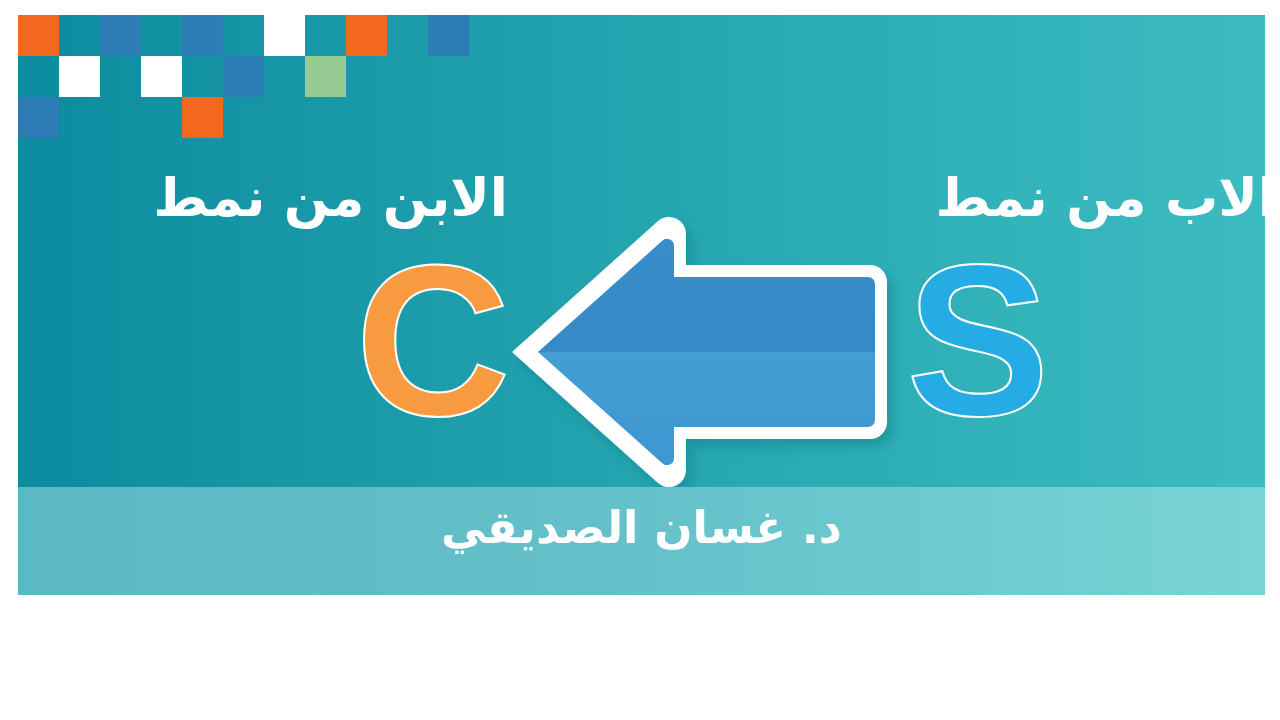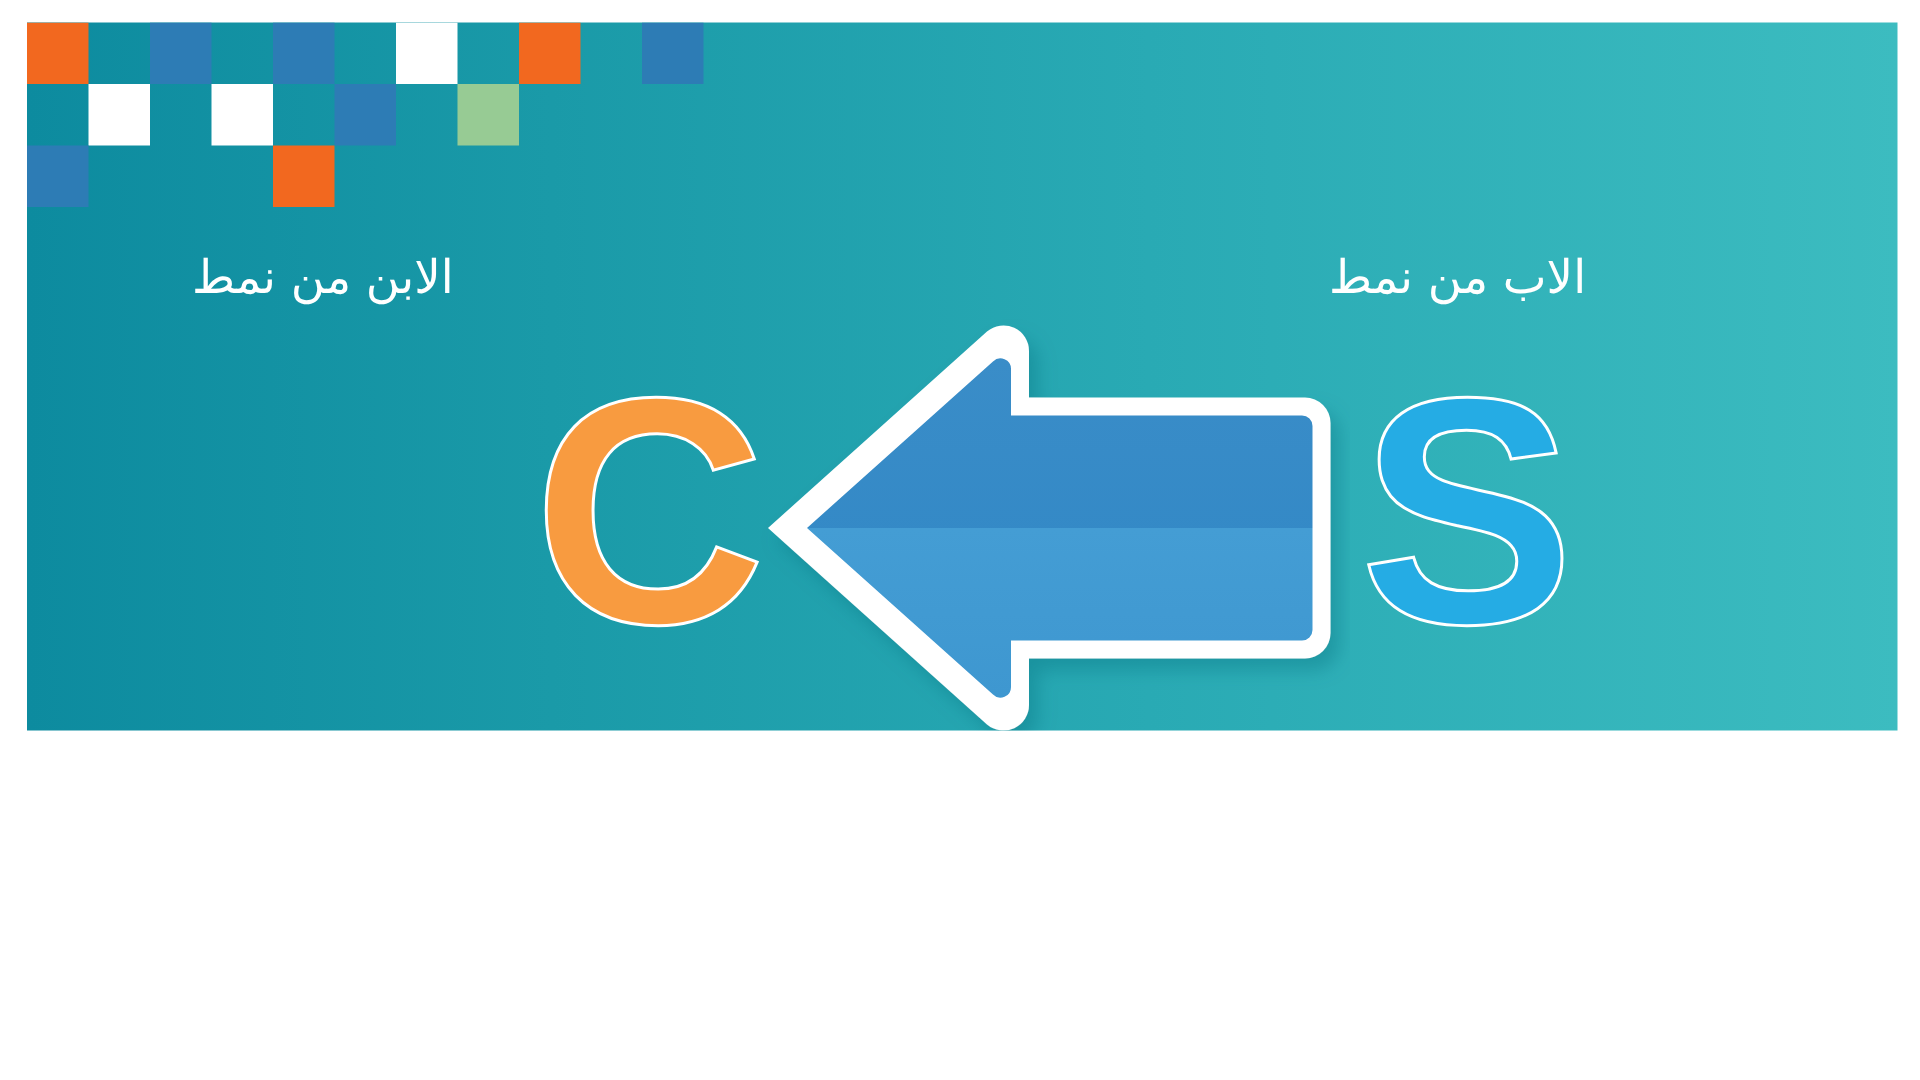--- a/index.html
+++ b/index.html
@@ -41,26 +41,26 @@
   }
   .sq.orange { background: #f2681f; }
   .sq.blue   { background: #2d7cb5; }
   .sq.white  { background: #ffffff; }
   .sq.green  { background: #97cb94; }
 
   
   .heading {
     position: absolute;
     color: #ffffff;
-    font-size: 31px;
-    font-weight: normal;
+    font-size: 53px;
+    font-weight: bold;
     letter-spacing: 0px;
     white-space: nowrap;
     direction: rtl;
-    text-align: left;
+    text-align: right;
   }
   #heading-son {
     top: 152px;
     left: 110px;
     width: 380px;
   }
   #heading-father {
     top: 152px;
     left: 868px;
     width: 390px;
@@ -195,20 +195,23 @@
         </g>
 
         <g clip-path="url(#clipBot)">
           <path d="M 48 147 L 172 36 A 7 7 0 0 1 184 41 L 184 72 L 378 72 A 7 7 0 0 1 385 79 L 385 215 A 7 7 0 0 1 378 222 L 184 222 L 184 253 A 7 7 0 0 1 172 258 Z" fill="url(#arrBot)"></path>
         </g>
       </svg>
     </div>
 
   </div>
 
+  <div class="speaker-band">
+    <div class="speaker-name">د. غسان الصديقي</div>
+  </div>
 
   <div class="logo-strip">
 
     
     
 
     
     
 
     

